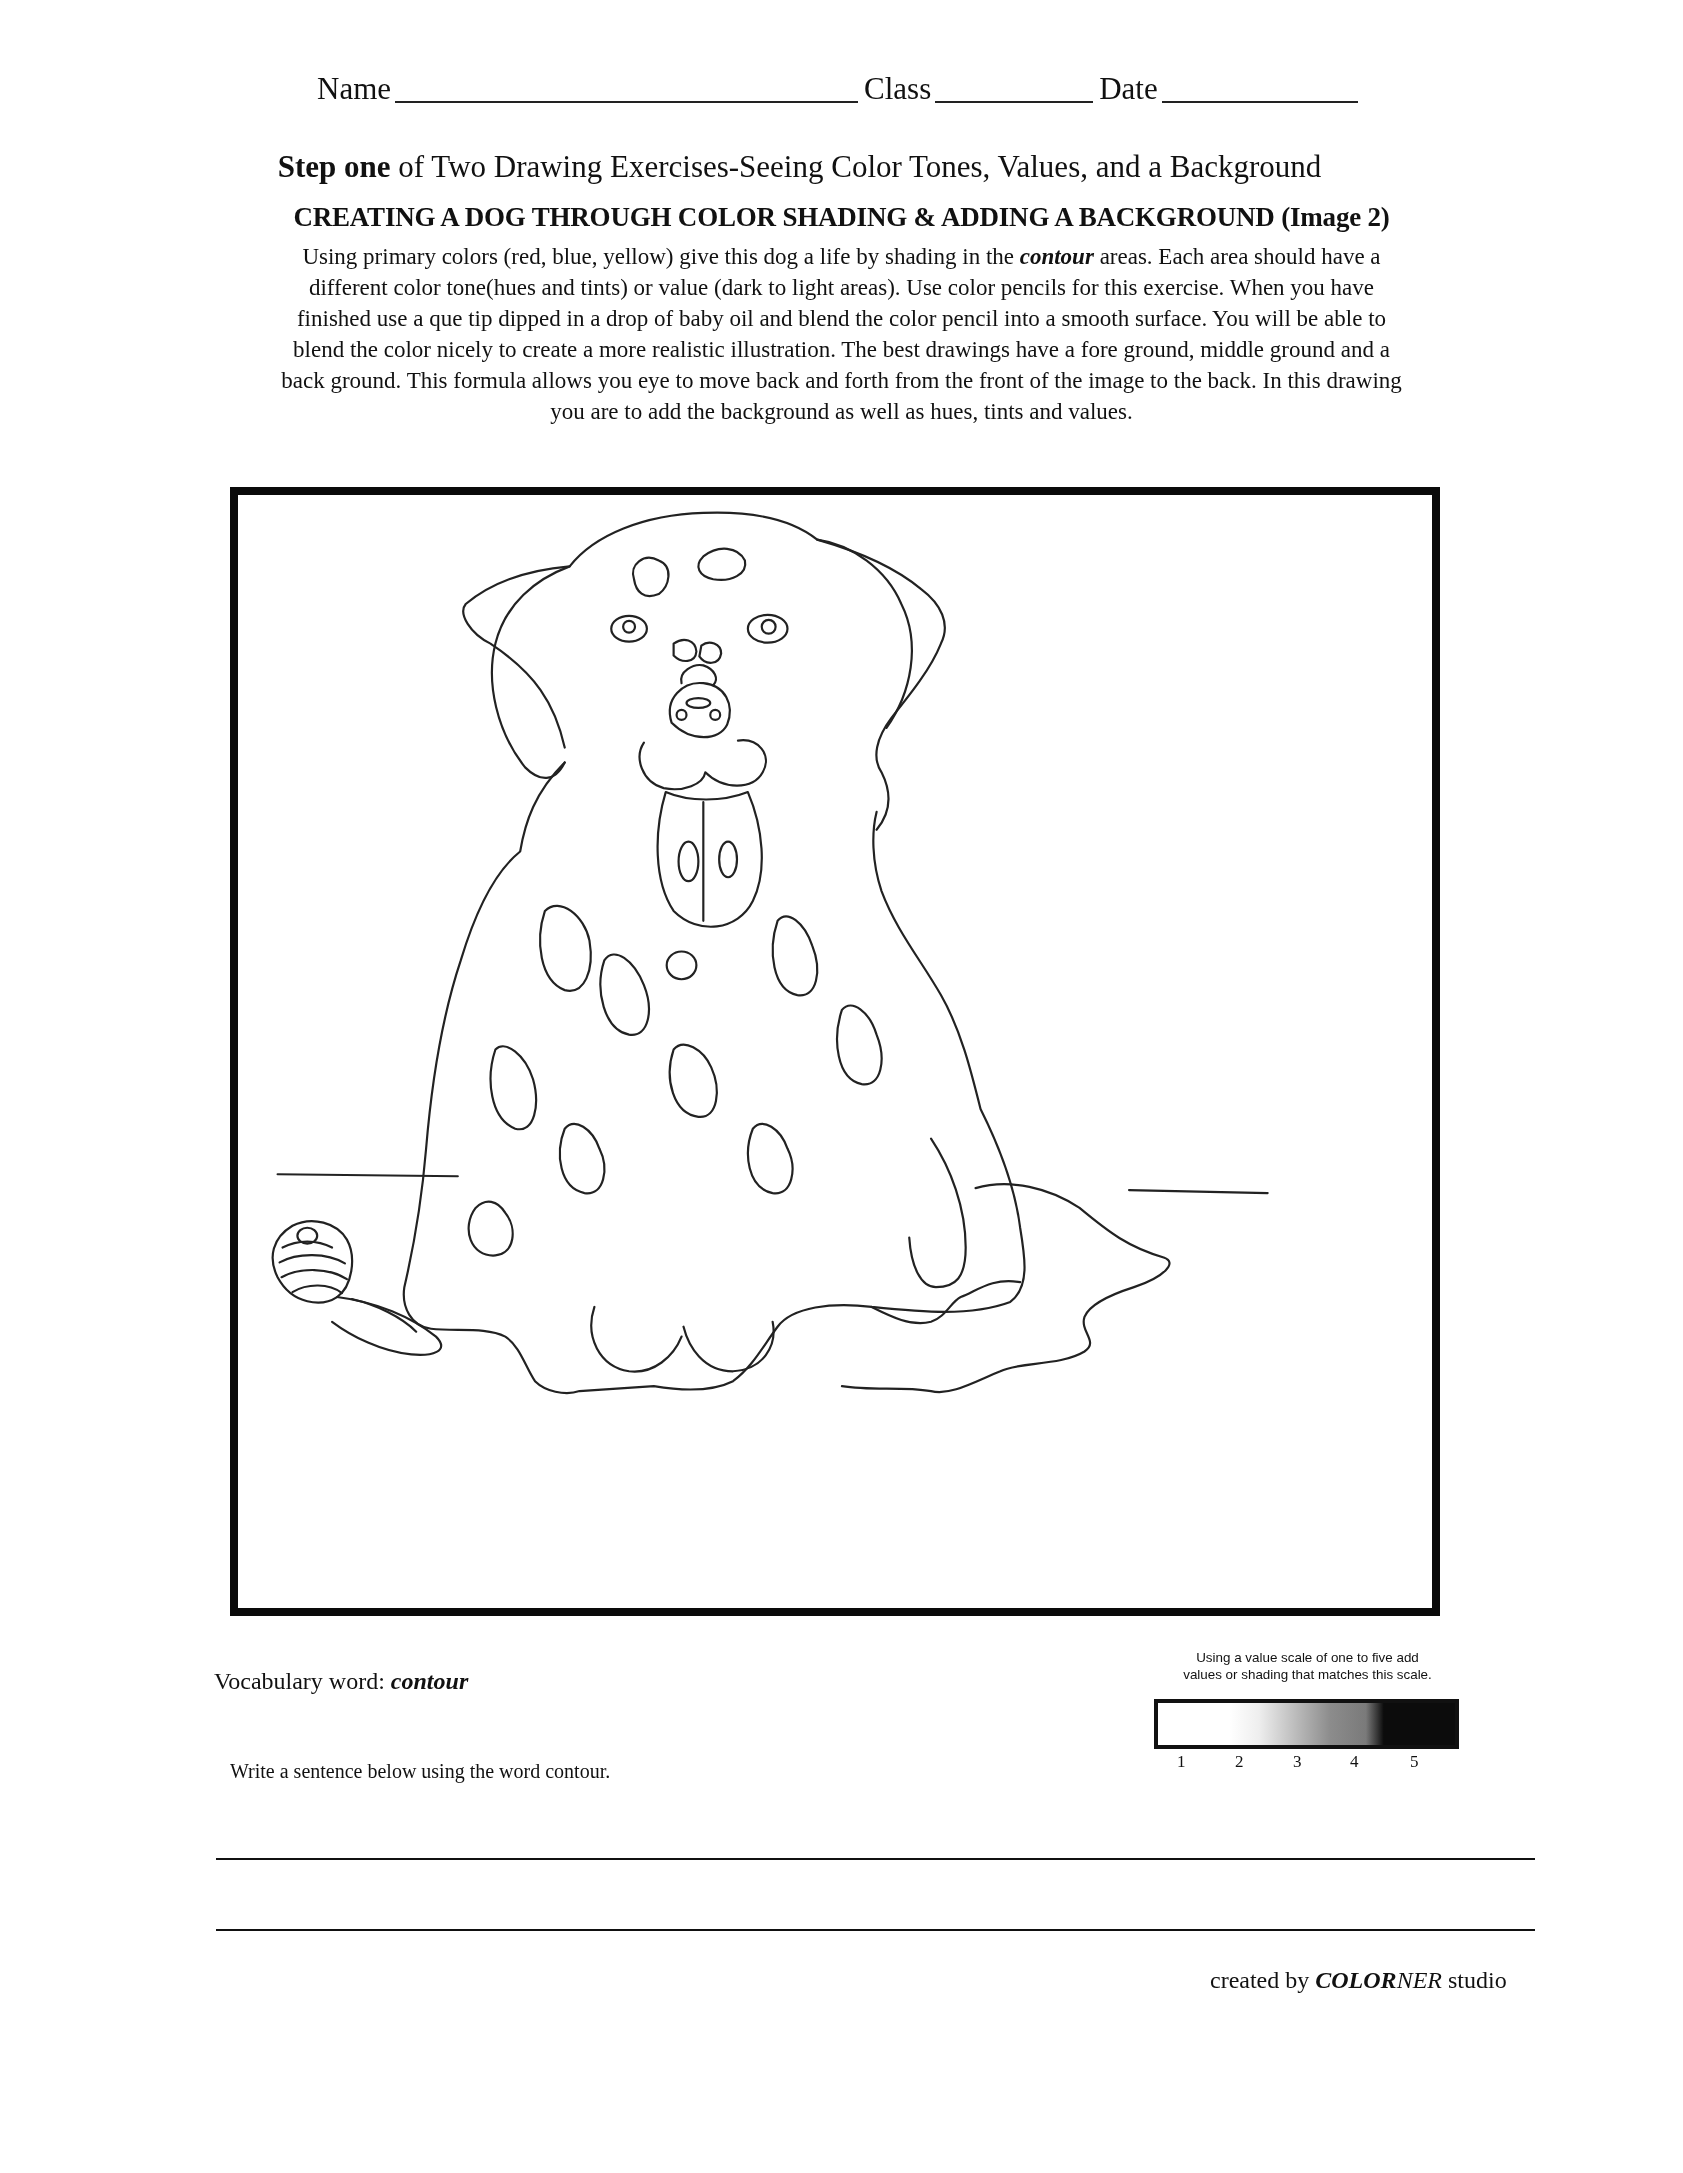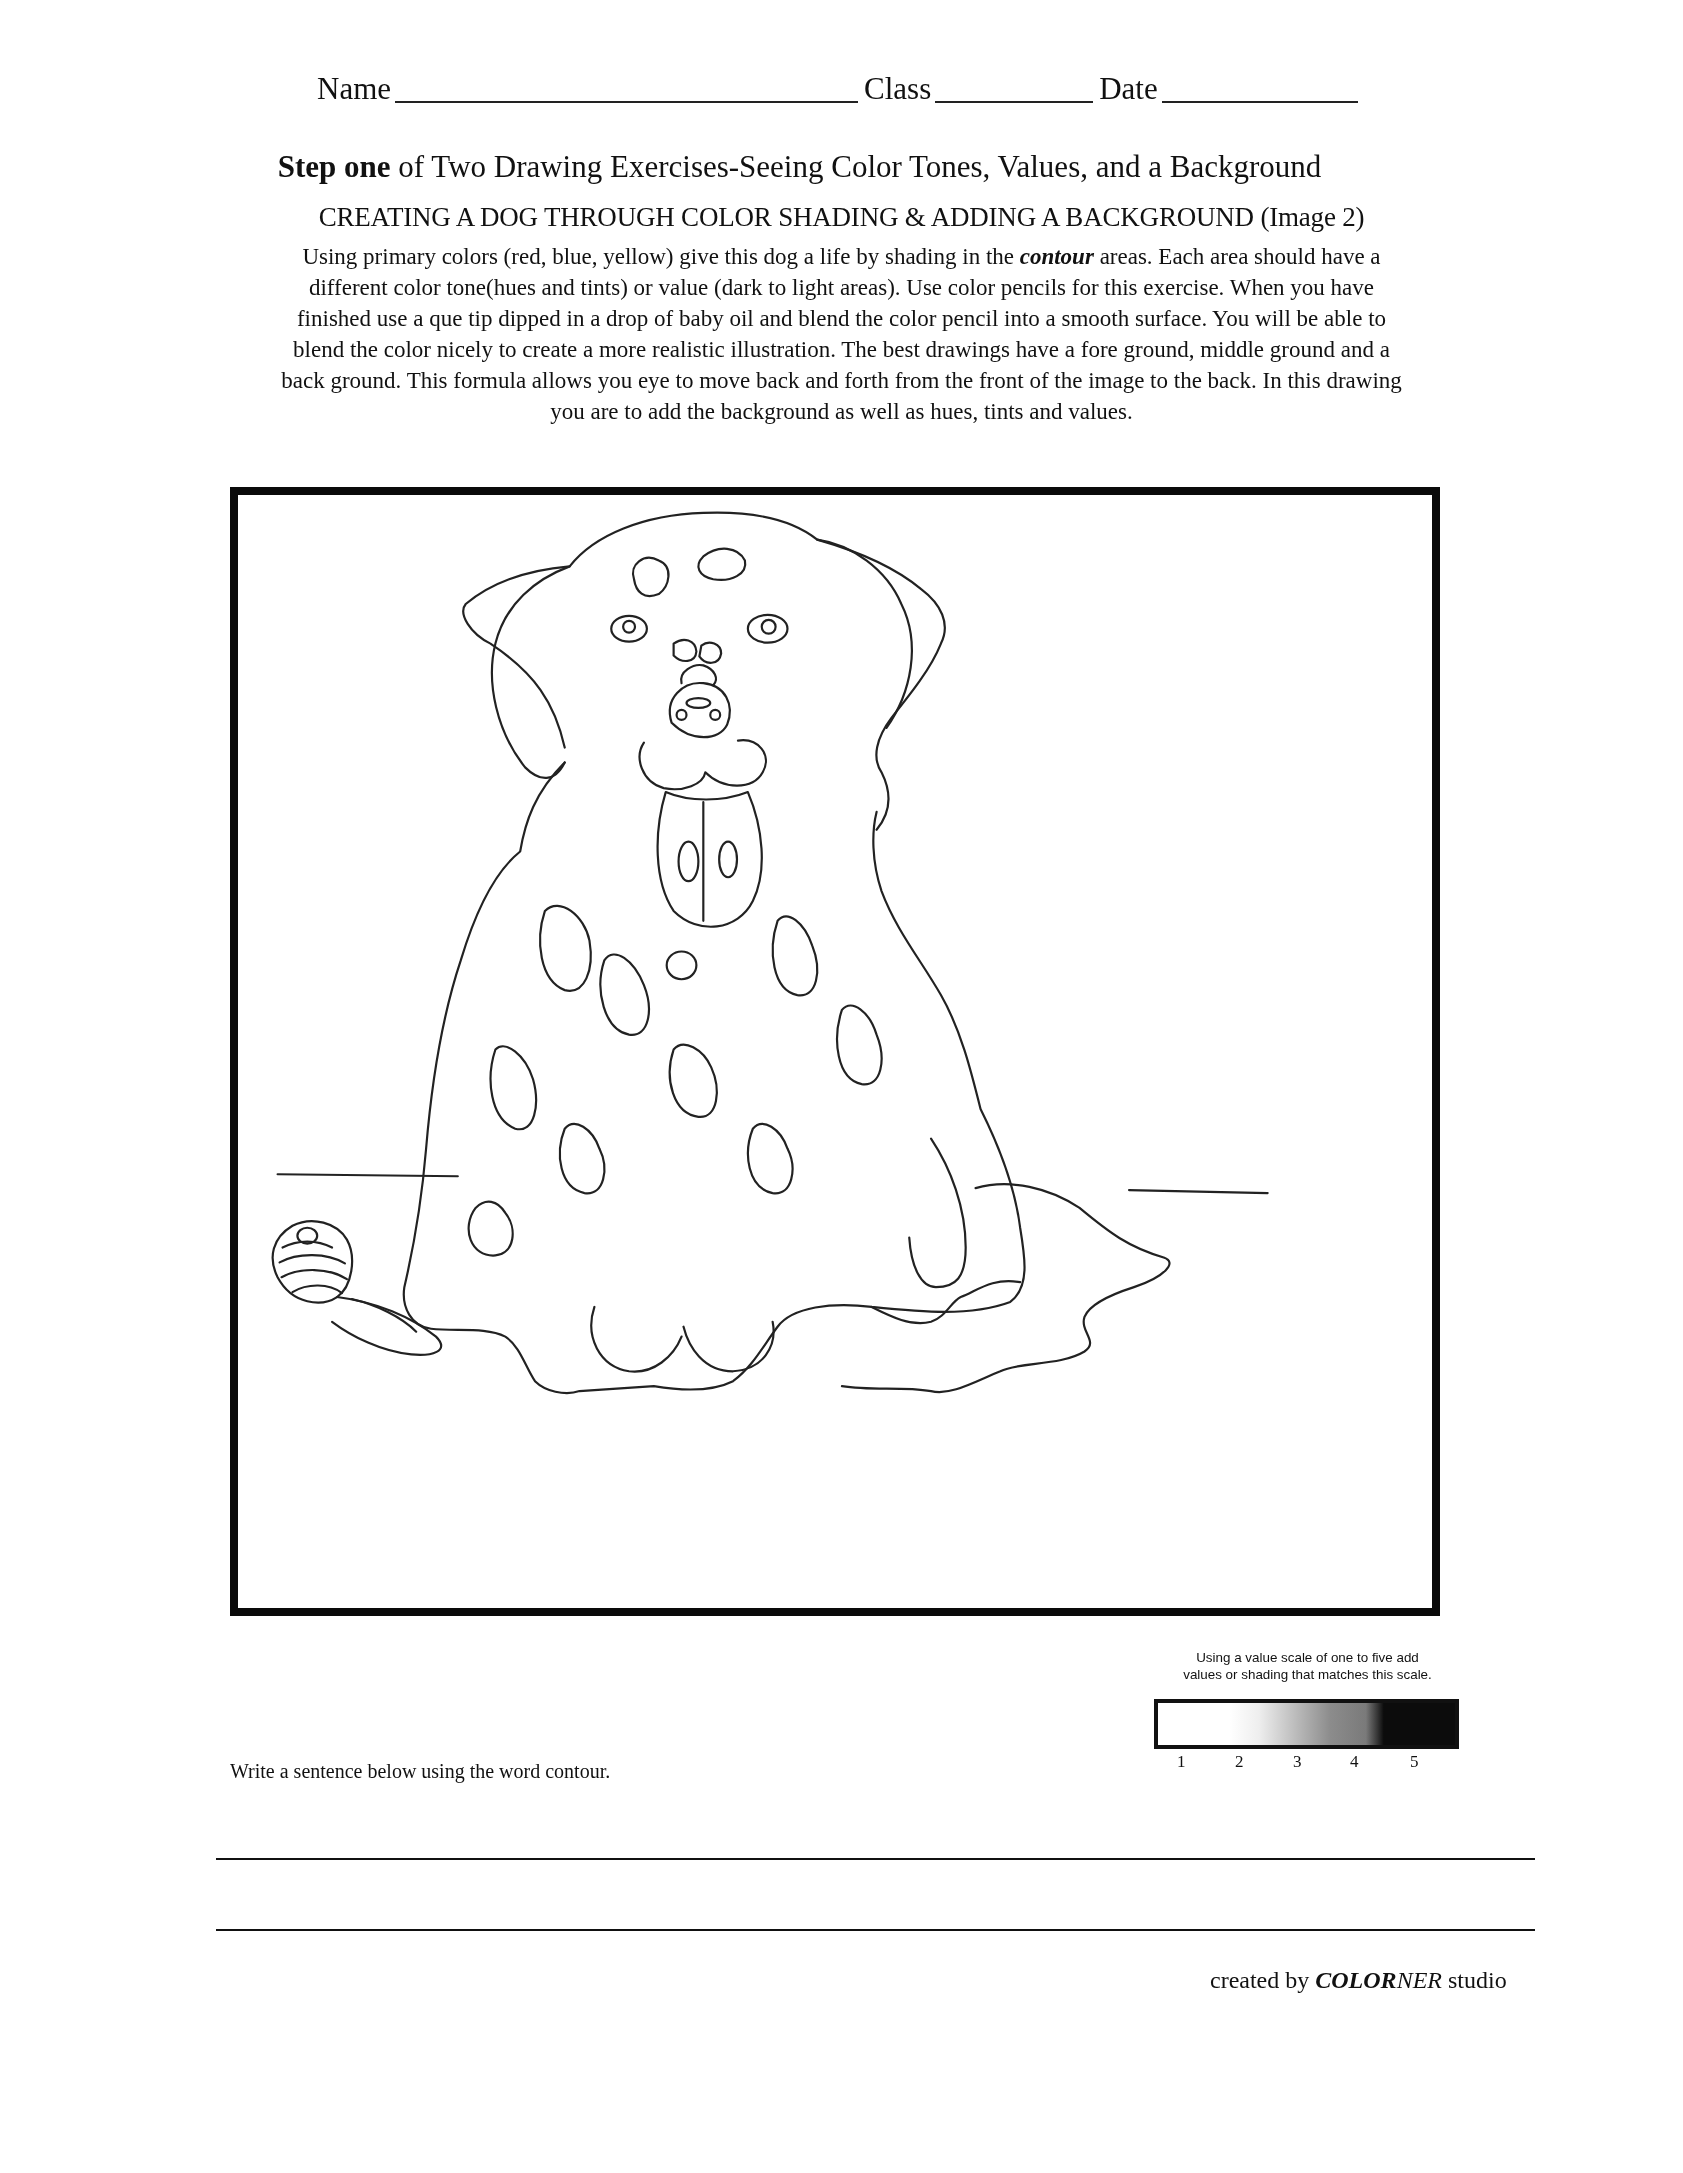--- a/index.html
+++ b/index.html
@@ -12,21 +12,21 @@
     
     .header-row { left: 317px; top: 71px; font-size: 31px; white-space: nowrap; display: flex; }
     .header-row .fill-line { display: inline-block; border-bottom: 2px solid #222; height: 30px; margin: 0 6px 2px 4px; }
     .header-row .name-line { width: 463px; }
     .header-row .class-line { width: 158px; }
     .header-row .date-line { width: 196px; }
 
     .step-title { left: 0; width: 1599px; top: 149px; text-align: center; font-size: 31px; }
     .step-title b { font-weight: bold; }
 
-    .main-title { left: 0; width: 1683px; top: 202px; text-align: center; font-size: 27px; font-weight: normal; letter-spacing: -0.2px; }
+    .main-title { left: 0; width: 1683px; top: 202px; text-align: center; font-size: 27px; font-weight: bold; letter-spacing: -0.2px; }
 
     .instructions { left: 277px; width: 1129px; top: 241px; text-align: center; font-size: 23px; line-height: 31px; }
     .instructions i { font-weight: bold; font-style: italic; }
 
     
     .frame { left: 230px; top: 487px; width: 1194px; height: 1113px; border: 8px solid #0a0a0a; background: #fff; }
     .frame svg { position: absolute; left: 0; top: 0; width: 100%; height: 100%; }
 
     
     .vocab { left: 214px; top: 1666px; font-size: 24px; line-height: 31px; }
@@ -127,20 +127,23 @@
     <path d="M42 775 C60 765 90 765 108 776"></path>
     <path d="M44 790 C62 780 92 780 110 792"></path>
     <path d="M55 805 C70 796 92 796 105 806"></path>
     <ellipse cx="70" cy="748" rx="10" ry="8"></ellipse>
     <path d="M100 810 C140 815 175 830 200 850 C215 865 195 870 175 868 C145 865 115 850 95 835"></path>
     <path d="M115 812 C140 818 165 830 180 845"></path>
   </svg>
 </div>
 
 <div class="abs vocab">
+  <div>
+    <span>Vocabulary word: </span><span class="word">contour</span>
+  </div>
 </div>
 <div class="abs sentence-prompt">Write a sentence below using the word contour.</div>
 
 <div class="abs scale-caption">
   <div>Using a value scale of one to five add</div>
   <div>values or shading that matches this scale.</div>
 </div>
 <div class="abs scale-bar"></div>
 <div class="abs scale-nums">
   <span style="left:23px">1</span>

